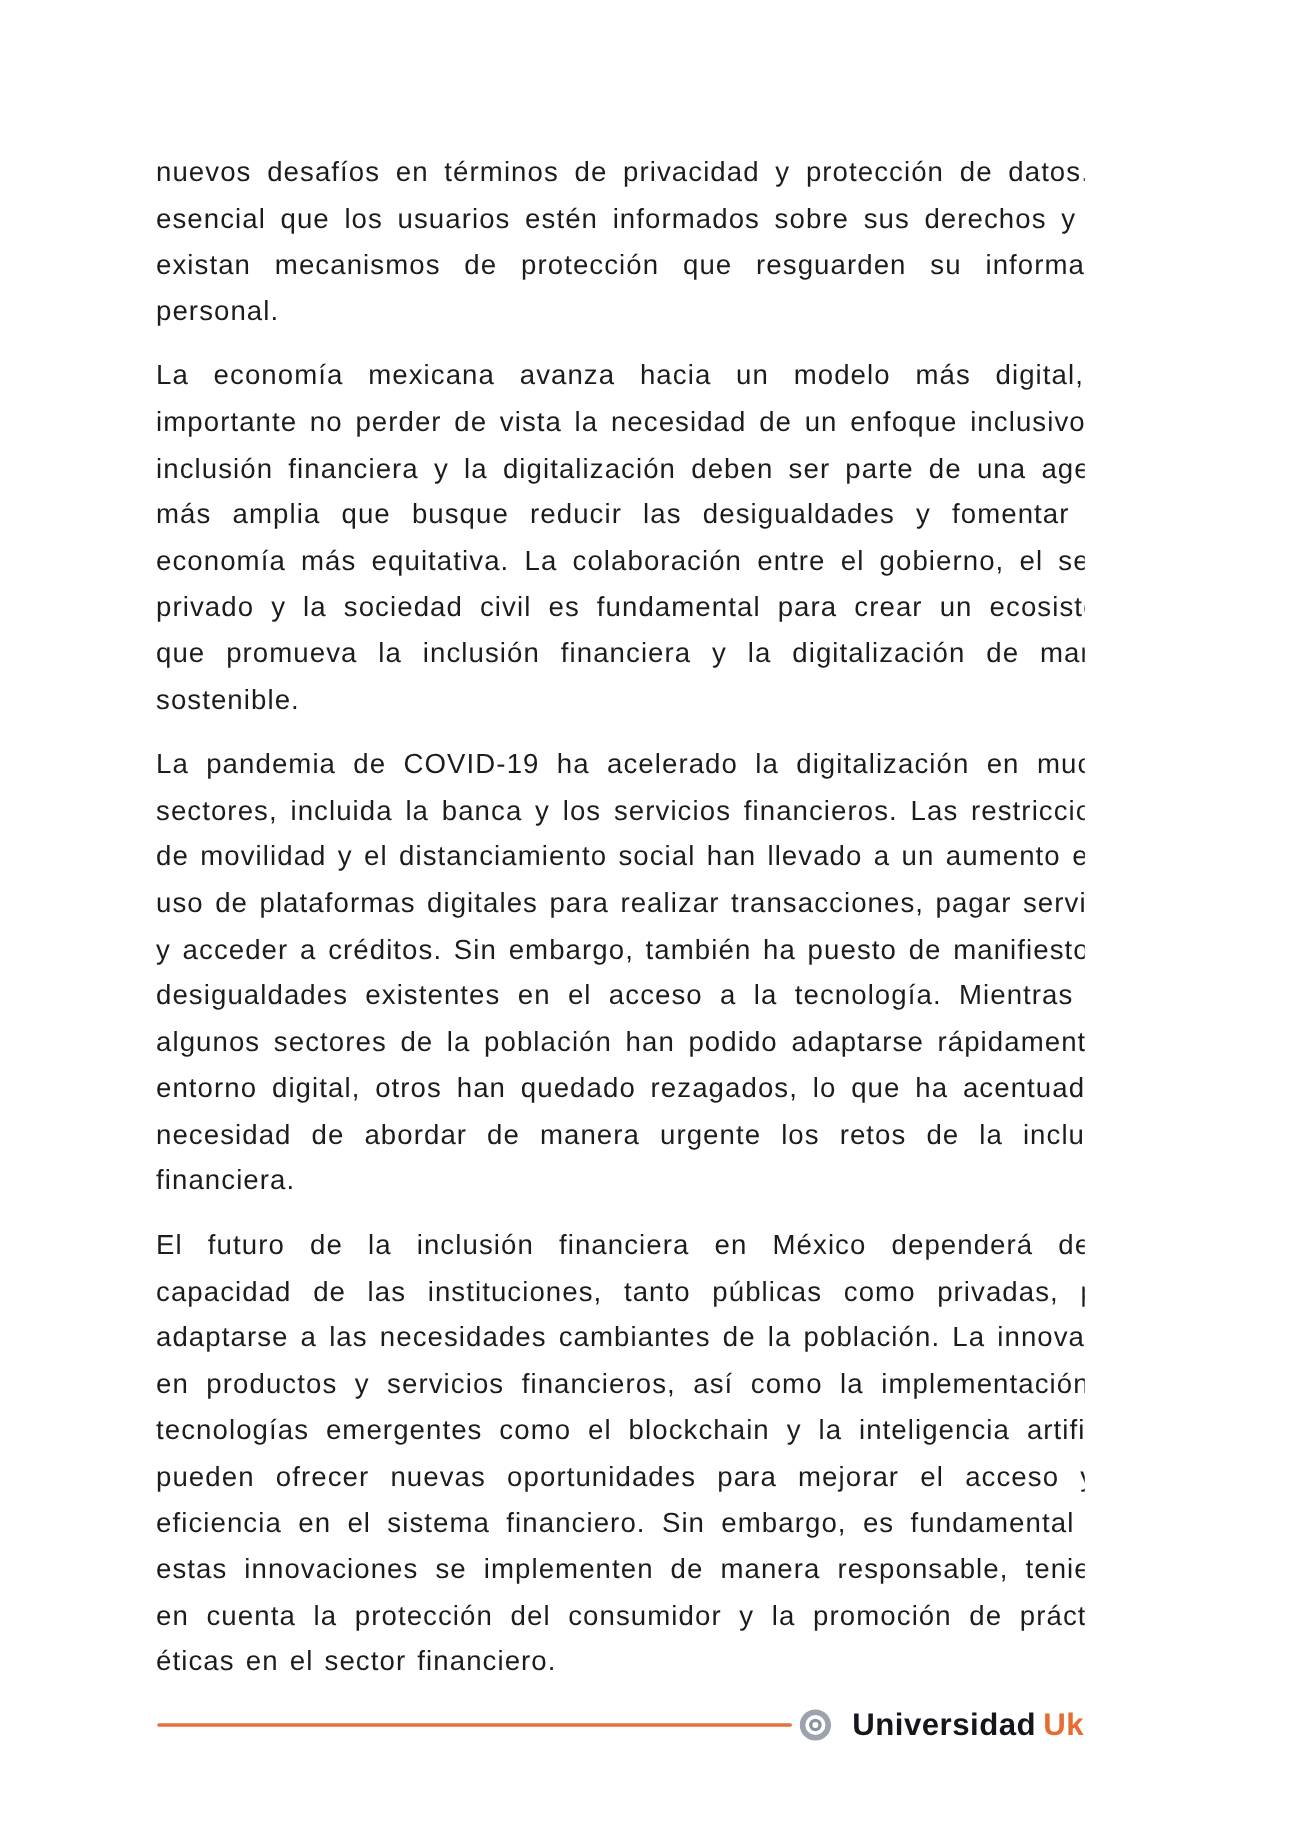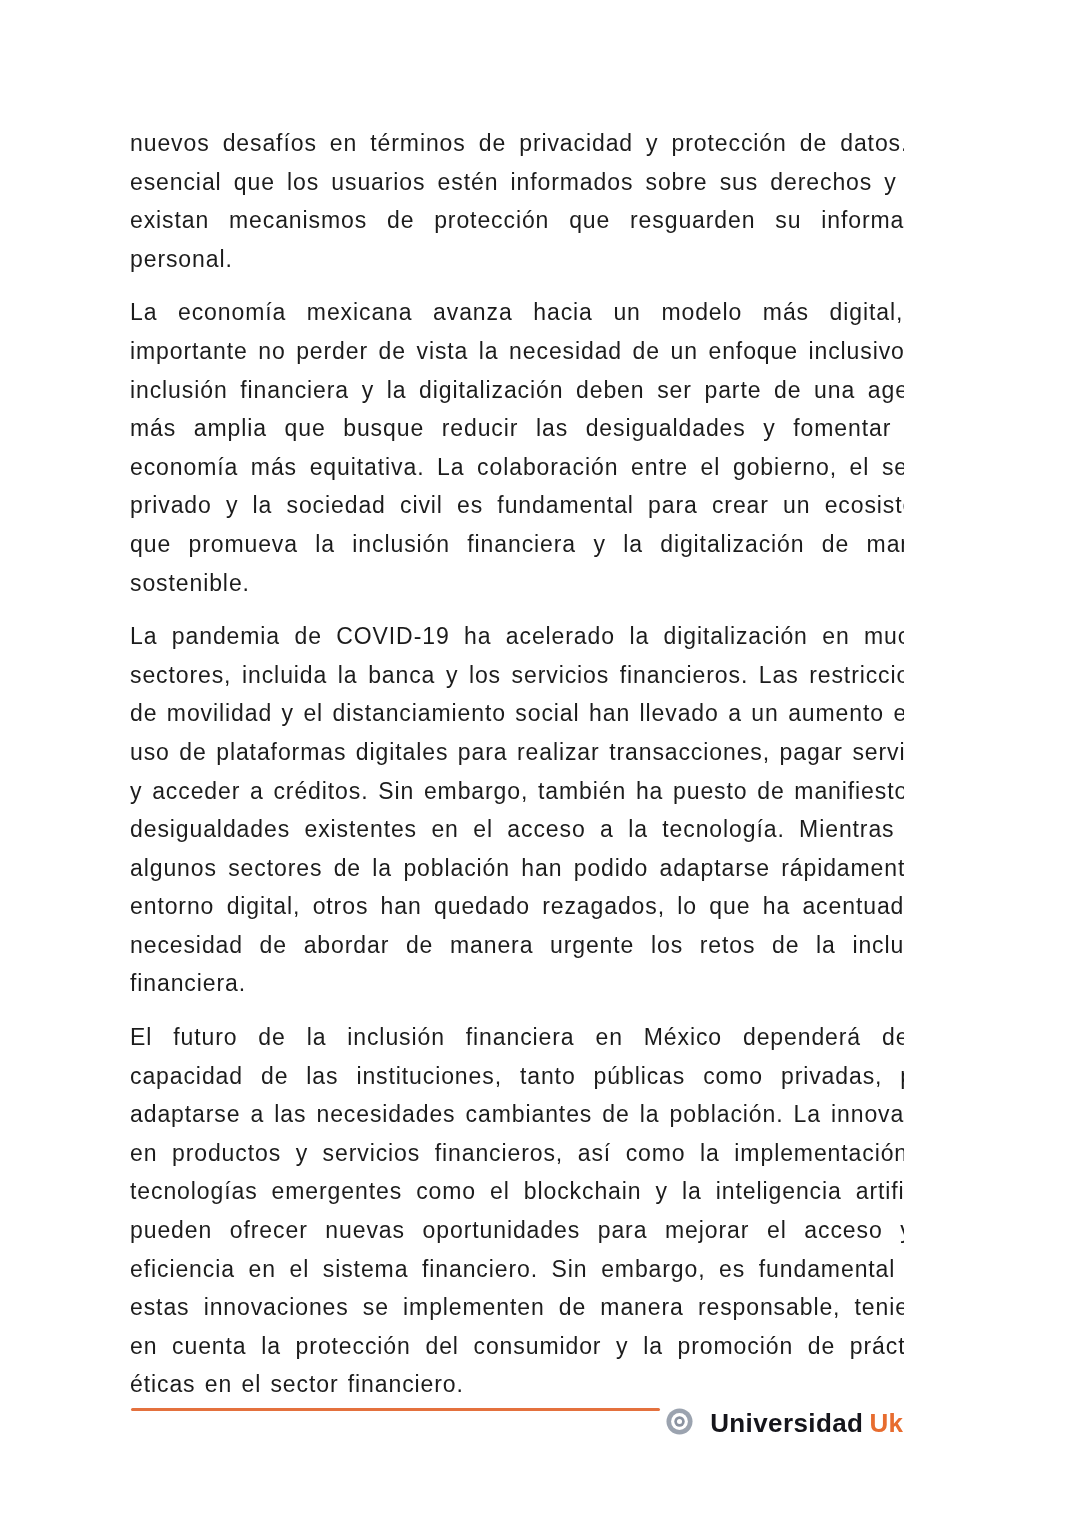--- a/index.html
+++ b/index.html
@@ -34,20 +34,21 @@
   }
   .para:last-child { margin-bottom: 12px; }
 
   .footer {
     position: absolute;
     left: 0;
     top: 1408px;
     width: 1080px;
     height: 58px;
     display: flex;
+    align-items: center;
     box-sizing: border-box;
     padding: 0 80px 0 131px;
   }
   .rule {
     flex: 1 1 auto;
     height: 3px;
     background: #e4713e;
     border-radius: 2px;
     margin-right: 6px;
   }

